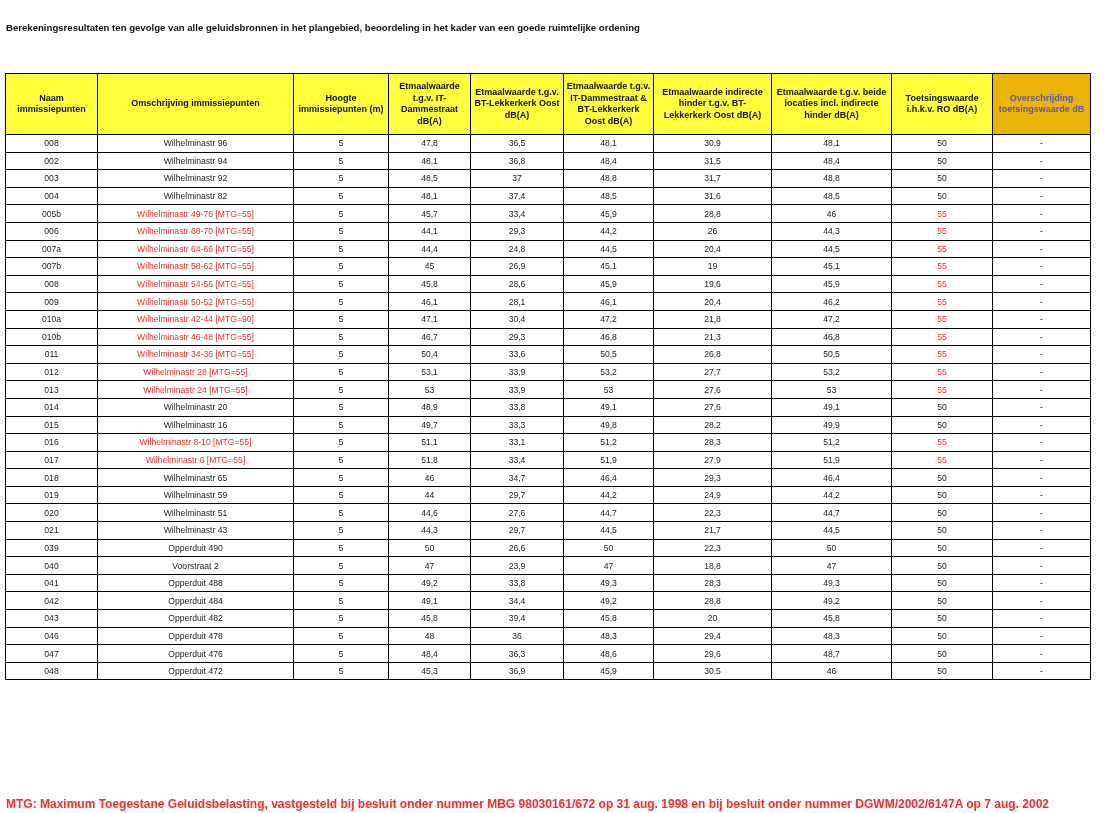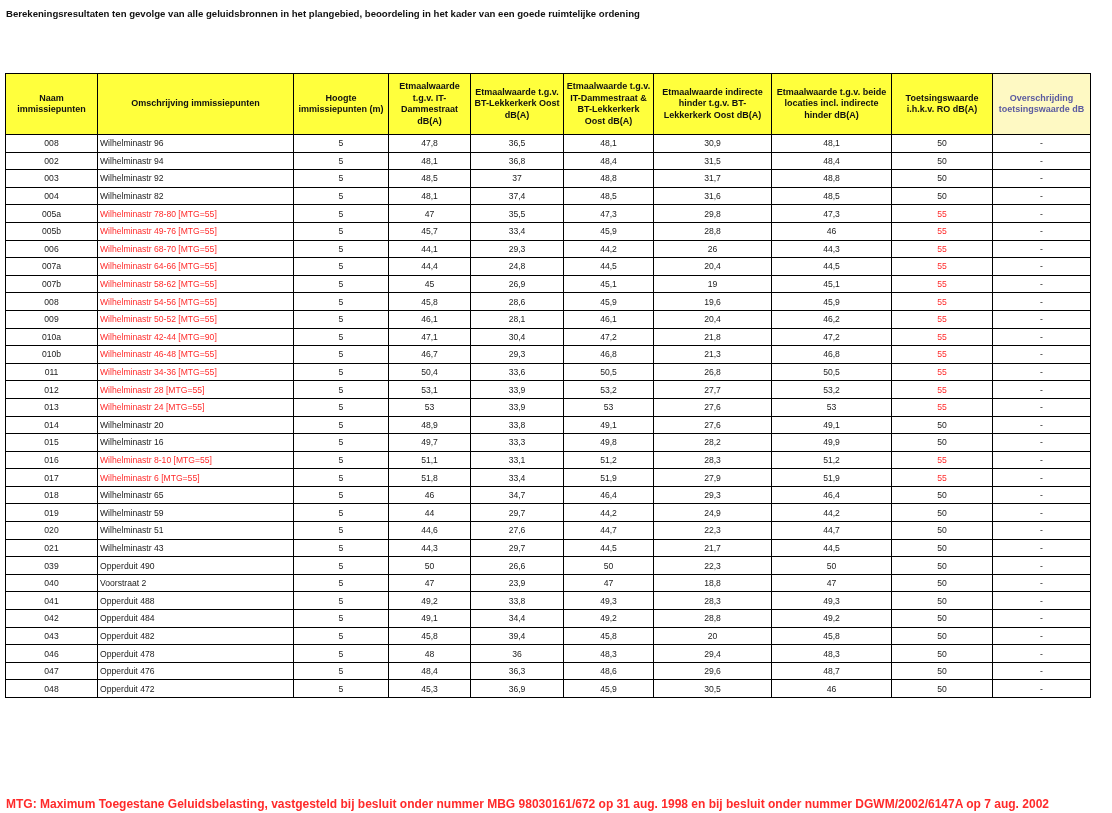--- a/index.html
+++ b/index.html
@@ -1,24 +1,24 @@
 <!DOCTYPE html>
 <html><head>
 <meta charset="utf-8">
 <style>
   html, body { margin: 0; padding: 0; background: #ffffff; }
   body { width: 1112px; height: 813px; position: relative; overflow: hidden;
          font-family: "Liberation Sans", sans-serif; color: #1a1a1a; }
-  .title { position: absolute; left: 6px; top: 8px; font-size: 9.6px; font-weight: bold; color: #111; white-space: nowrap; }
+  .title { position: absolute; left: 6px; top: 22px; font-size: 9.6px; font-weight: bold; color: #111; white-space: nowrap; }
   table { position: absolute; left: 5px; top: 73px; border-collapse: collapse; table-layout: fixed; width: 1085px; }
   th, td { border: 1px solid #000; padding: 0 2px; overflow: hidden; white-space: nowrap; }
   th { background: #ffff3c; font-weight: bold; font-size: 9px; line-height: 11.5px; height: 60px; text-align: center; white-space: normal; color: #111; }
-  th.excess { background: #fef9c3; color: #5b5ba0; }
+  th.excess { background: #eab308; color: #5b5ba0; }
   td { font-size: 8.6px; height: 16.6px; line-height: 16px; text-align: center; }
-  td.desc { text-align: left; padding-left: 2px; }
+  td.desc { text-align: center; padding-left: 2px; }
   td.red, span.red { color: #ff2a2a; }
   .footnote { position: absolute; left: 6px; top: 797px; font-size: 12px; font-weight: bold; color: #ff2a2a; white-space: nowrap; }
 </style>
 </head>
 <body>
 
 <div class="title">Berekeningsresultaten ten gevolge van alle geluidsbronnen in het plangebied, beoordeling in het kader van een goede ruimtelijke ordening</div>
 
 <table>
   <colgroup>
@@ -90,32 +90,20 @@
         <td>5</td>
         <td>48,1</td>
         <td>37,4</td>
         <td>48,5</td>
         <td>31,6</td>
         <td>48,5</td>
         <td>50</td>
         <td>-</td>
       </tr>
       <tr>
-        <td>005a</td>
-        <td class="desc red">Wilhelminastr 78-80 [MTG=55]</td>
-        <td>5</td>
-        <td>47</td>
-        <td>35,5</td>
-        <td>47,3</td>
-        <td>29,8</td>
-        <td>47,3</td>
-        <td class="red">55</td>
-        <td>-</td>
-      </tr>
-      <tr>
         <td>005b</td>
         <td class="desc red">Wilhelminastr 49-76 [MTG=55]</td>
         <td>5</td>
         <td>45,7</td>
         <td>33,4</td>
         <td>45,9</td>
         <td>28,8</td>
         <td>46</td>
         <td class="red">55</td>
         <td>-</td>

